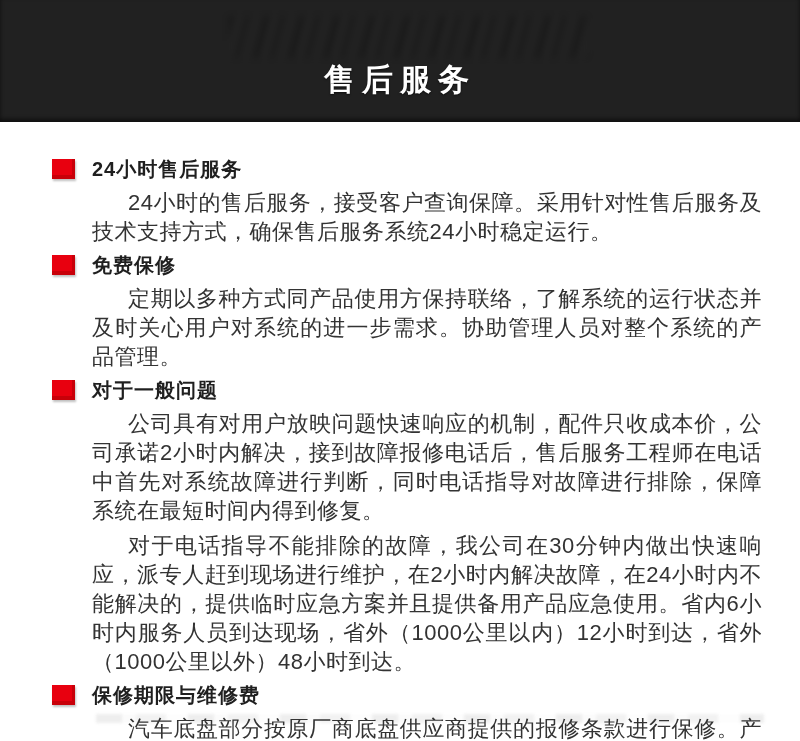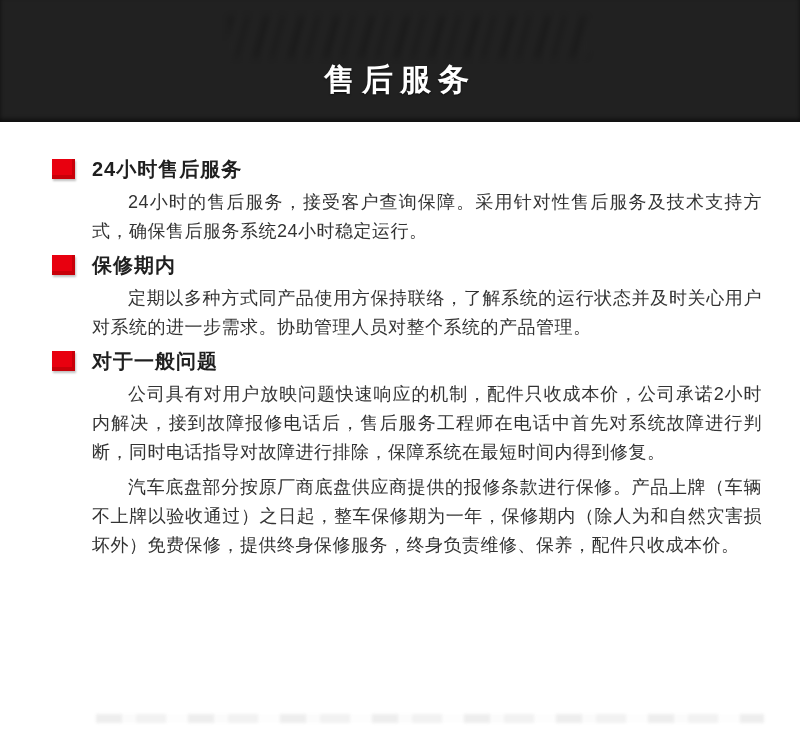--- a/index.html
+++ b/index.html
@@ -74,21 +74,21 @@
   }
   .sec-title {
     font-size: 20px;
     line-height: 26px;
     font-weight: bold;
     color: #1f1f1f;
     letter-spacing: 1px;
   }
 
   .sec-body p {
-    font-size: 18px;
+    font-size: 22px;
     line-height: 29px;
     color: #333333;
     text-indent: 36px;
     text-align: justify;
     letter-spacing: 0.5px;
     margin-bottom: 6px;
     margin-top: 6px;
   }
 
   
@@ -128,38 +128,43 @@
       <h2 class="sec-title">24小时售后服务</h2>
     </div>
     <div class="sec-body">
             <p>24小时的售后服务，接受客户查询保障。采用针对性售后服务及技术支持方式，确保售后服务系统24小时稳定运行。</p>
           </div>
   </section>
 
   <section class="section">
     <div class="sec-head">
       <span class="red-square"></span>
-      <h2 class="sec-title">保修期内</h2>
+      <h2 class="sec-title">免费保修</h2>
     </div>
     <div class="sec-body">
             <p>定期以多种方式同产品使用方保持联络，了解系统的运行状态并及时关心用户对系统的进一步需求。协助管理人员对整个系统的产品管理。</p>
           </div>
   </section>
 
   <section class="section">
     <div class="sec-head">
       <span class="red-square"></span>
       <h2 class="sec-title">对于一般问题</h2>
     </div>
     <div class="sec-body">
             <p>公司具有对用户放映问题快速响应的机制，配件只收成本价，公司承诺2小时内解决，接到故障报修电话后，售后服务工程师在电话中首先对系统故障进行判断，同时电话指导对故障进行排除，保障系统在最短时间内得到修复。</p>
+            <p>对于电话指导不能排除的故障，我公司在30分钟内做出快速响应，派专人赶到现场进行维护，在2小时内解决故障，在24小时内不能解决的，提供临时应急方案并且提供备用产品应急使用。省内6小时内服务人员到达现场，省外（1000公里以内）12小时到达，省外（1000公里以外）48小时到达。</p>
           </div>
   </section>
 
   <section class="section">
+    <div class="sec-head">
+      <span class="red-square"></span>
+      <h2 class="sec-title">保修期限与维修费</h2>
+    </div>
     <div class="sec-body">
             <p>汽车底盘部分按原厂商底盘供应商提供的报修条款进行保修。产品上牌（车辆不上牌以验收通过）之日起，整车保修期为一年，保修期内（除人为和自然灾害损坏外）免费保修，提供终身保修服务，终身负责维修、保养，配件只收成本价。</p>
           </div>
   </section>
 </div>
   </main>
 
   <div class="footer-smudge"></div>
 
 </div>

